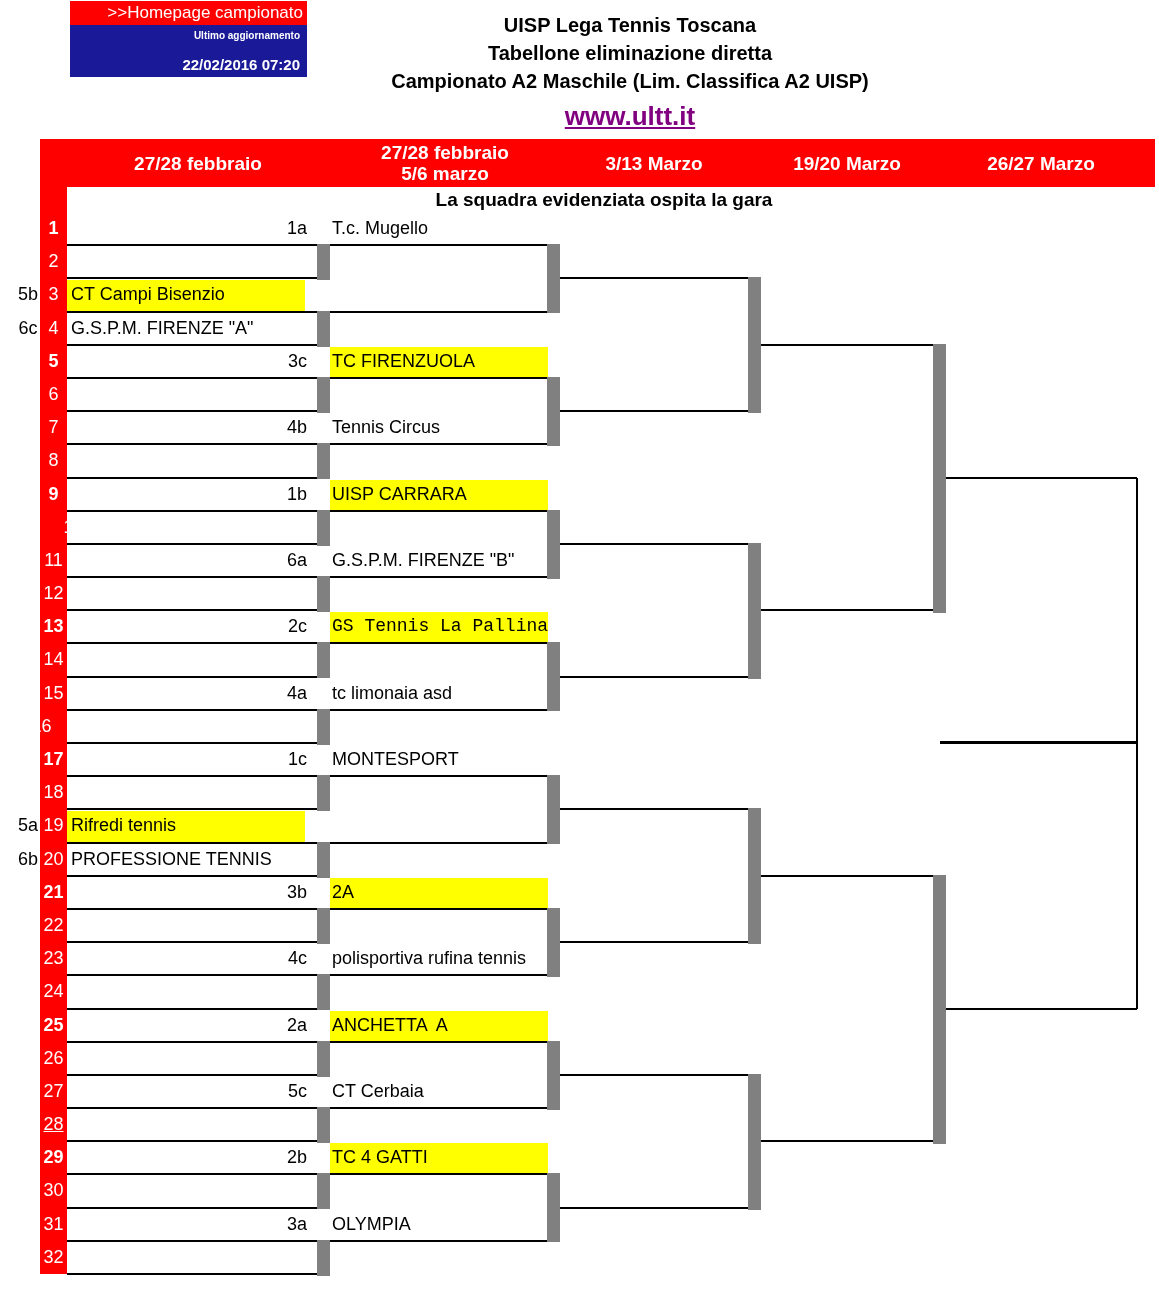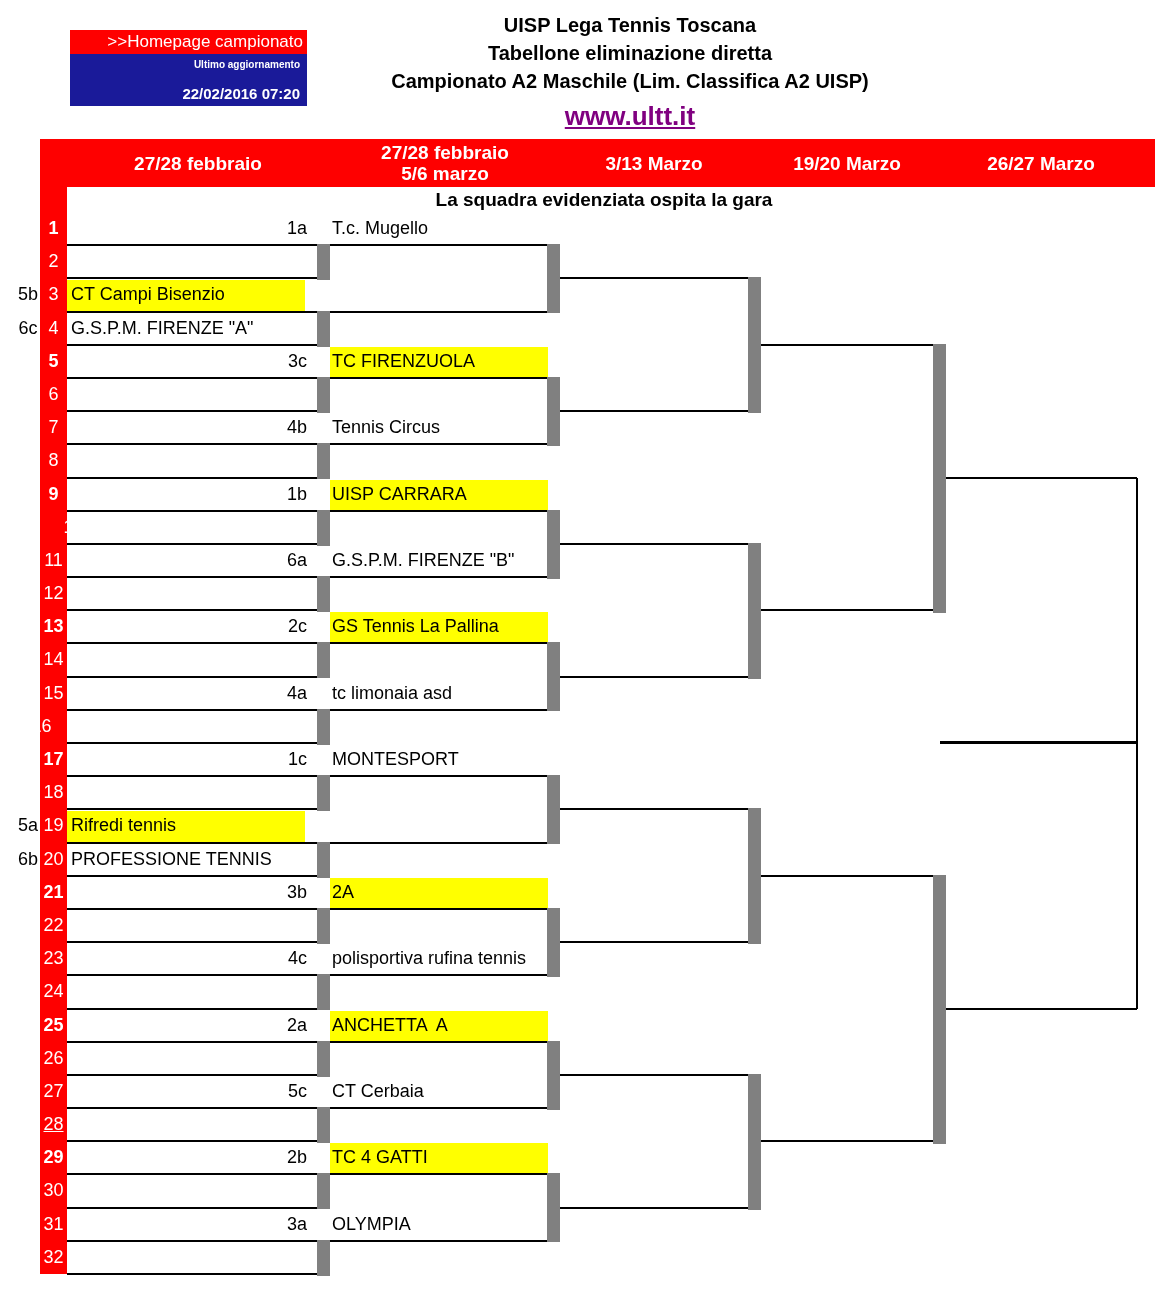--- a/index.html
+++ b/index.html
@@ -7,21 +7,21 @@
        font-family:"Liberation Sans", sans-serif;color:#000;}
   .abs{position:absolute;}
   .line{background:#000000;}
   .bar{background:#808080;}
   .hl{background:#ffff00;}
   .rowtext{font-size:18px;white-space:pre;overflow:hidden;}
   .num{color:#ffffff;font-size:18px;text-align:center;}
   .num.b{font-weight:bold;}
   .mlabel{font-size:18px;text-align:right;}
   .slabel{font-size:18px;text-align:center;}
-  #info-box{left:70px;top:30px;width:237px;height:76px;background:#1a1a99;}
+  #info-box{left:70px;top:1px;width:237px;height:76px;background:#1a1a99;}
   #info-red{left:0;top:0;width:237px;height:24px;background:#fe0000;}
   #homepage-link{display:block;width:233px;line-height:24px;text-align:right;
      color:#ffffff;font-size:17px;text-decoration:none;padding-right:4px;}
   #update-label{right:7px;top:29px;color:#ffffff;font-size:10px;font-weight:bold;}
   #update-time{right:7px;top:55px;color:#ffffff;font-size:15px;font-weight:bold;}
   #titles{left:100px;top:11px;width:1060px;text-align:center;}
   .title-line{font-size:20px;font-weight:bold;line-height:28px;}
   #website-link{left:430px;top:101px;width:400px;text-align:center;display:block;
      color:#800080;font-size:26px;font-weight:bold;text-decoration:underline;}
   #header-bar{left:40px;top:139px;width:1115px;height:48px;background:#fe0000;}
@@ -221,21 +221,21 @@
     <div class="abs rowtext" style="left: 332px; top: 212px; width: 226px; height: 33px; line-height: 33px;">T.c. Mugello</div>
     <div class="abs mlabel" style="left: 220px; top: 345px; width: 87px; height: 33px; line-height: 33px;">3c</div>
     <div class="abs rowtext" style="left: 332px; top: 345px; width: 226px; height: 33px; line-height: 33px;">TC FIRENZUOLA</div>
     <div class="abs mlabel" style="left: 220px; top: 411px; width: 87px; height: 33px; line-height: 33px;">4b</div>
     <div class="abs rowtext" style="left: 332px; top: 411px; width: 226px; height: 33px; line-height: 33px;">Tennis Circus</div>
     <div class="abs mlabel" style="left: 220px; top: 478px; width: 87px; height: 33px; line-height: 33px;">1b</div>
     <div class="abs rowtext" style="left: 332px; top: 478px; width: 226px; height: 33px; line-height: 33px;">UISP CARRARA</div>
     <div class="abs mlabel" style="left: 220px; top: 544px; width: 87px; height: 33px; line-height: 33px;">6a</div>
     <div class="abs rowtext" style="left: 332px; top: 544px; width: 226px; height: 33px; line-height: 33px;">G.S.P.M. FIRENZE "B"</div>
     <div class="abs mlabel" style="left: 220px; top: 610px; width: 87px; height: 33px; line-height: 33px;">2c</div>
-    <div class="abs rowtext" style="left: 332px; top: 610px; width: 226px; height: 33px; line-height: 33px;">GS Tennis La Pallina</div>
+    <div class="abs rowtext" style="left: 332px; top: 610px; width: 226px; height: 33px; line-height: 33px; font-family: Liberation Mono, monospace;">GS Tennis La Pallina</div>
     <div class="abs mlabel" style="left: 220px; top: 677px; width: 87px; height: 33px; line-height: 33px;">4a</div>
     <div class="abs rowtext" style="left: 332px; top: 677px; width: 226px; height: 33px; line-height: 33px;">tc limonaia asd</div>
     <div class="abs mlabel" style="left: 220px; top: 743px; width: 87px; height: 33px; line-height: 33px;">1c</div>
     <div class="abs rowtext" style="left: 332px; top: 743px; width: 226px; height: 33px; line-height: 33px;">MONTESPORT</div>
     <div class="abs mlabel" style="left: 220px; top: 876px; width: 87px; height: 33px; line-height: 33px;">3b</div>
     <div class="abs rowtext" style="left: 332px; top: 876px; width: 226px; height: 33px; line-height: 33px;">2A</div>
     <div class="abs mlabel" style="left: 220px; top: 942px; width: 87px; height: 33px; line-height: 33px;">4c</div>
     <div class="abs rowtext" style="left: 332px; top: 942px; width: 226px; height: 33px; line-height: 33px;">polisportiva rufina tennis</div>
     <div class="abs mlabel" style="left: 220px; top: 1009px; width: 87px; height: 33px; line-height: 33px;">2a</div>
     <div class="abs rowtext" style="left: 332px; top: 1009px; width: 226px; height: 33px; line-height: 33px;">ANCHETTA  A</div>

